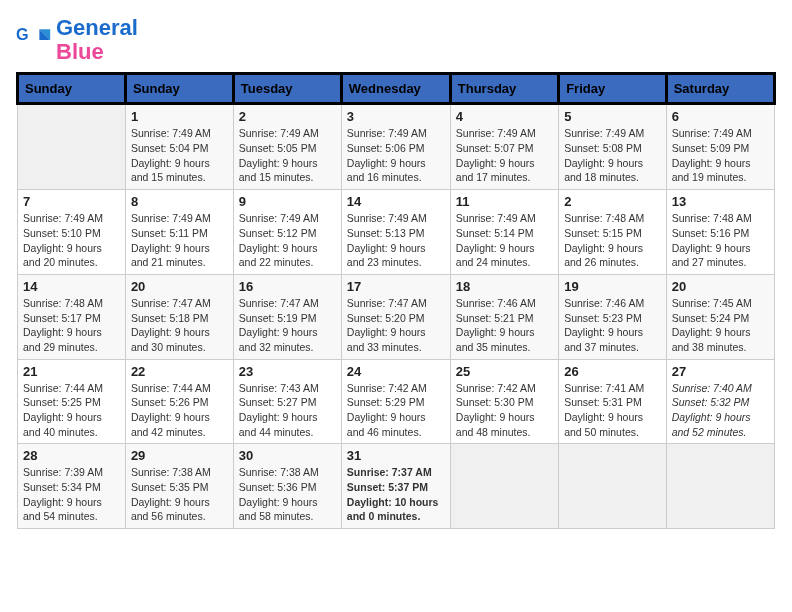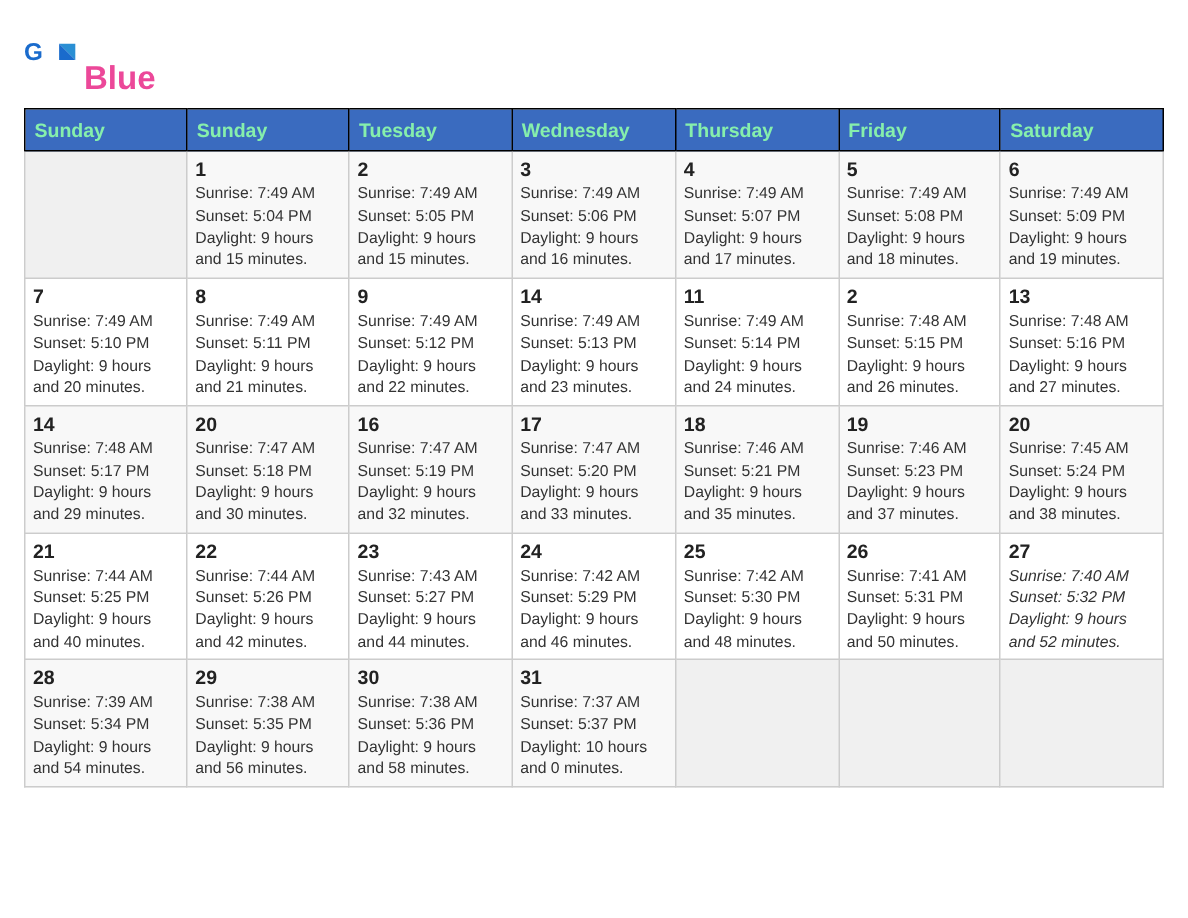--- a/index.html
+++ b/index.html
@@ -46,26 +46,26 @@
       font-size: 14px;
       color: #555;
     }
     table {
       width: 100%;
       border-collapse: collapse;
       font-size: 11px;
     }
     thead tr th {
       background-color: #3a6bbf;
-      color: #86efac;
+      color: #000000;
       text-align: left;
       padding: 6px 6px;
       font-size: 13px;
       font-weight: bold;
-      border: 1px solid #000000;
+      border: 3px solid #000000;
     }
     tbody tr td {
       border: 1px solid #ccc;
       vertical-align: top;
       padding: 4px 5px;
       width: 110px;
       min-height: 80px;
       background: #fff;
     }
     tbody tr:nth-child(odd) td {
@@ -91,21 +91,21 @@
 <body>
 
 <div class="header-area">
   <div class="logo">
     <svg class="logo-icon" viewBox="0 0 40 40">
       <text y="20" font-size="18" font-family="Arial" font-weight="bold" fill="#1a6bcc">G</text>
       <polygon points="26,8 38,8 38,20" fill="#2a8fd4"></polygon>
       <polygon points="26,8 38,20 26,20" fill="#1a6bcc"></polygon>
     </svg>
     <div class="logo-text">
-      <br><span style="color:#ec4899">Blue</span>
+      <span style="color:#1a6bcc">General</span><br><span style="color:#ec4899">Blue</span>
     </div>
   </div>
   <div class="title-area">
     <div class="cal-title"></div>
     <div class="cal-subtitle"></div>
   </div>
 </div>
 
 <table>
   <thead>
@@ -335,21 +335,21 @@
         </td>
         <td>
           <span class="day-number">30</span>
           <div class="day-info" style="white-space: pre-line;">Sunrise: 7:38 AM
 Sunset: 5:36 PM
 Daylight: 9 hours
 and 58 minutes.</div>
         </td>
         <td>
           <span class="day-number">31</span>
-          <div class="day-info" style="white-space: pre-line;">Sunrise: 7:37 AM
+          <div class="day-info" style="white-space: pre-line; font-weight: bold;">Sunrise: 7:37 AM
 Sunset: 5:37 PM
 Daylight: 10 hours
 and 0 minutes.</div>
         </td>
         <td class="empty-cell"></td>
         <td class="empty-cell"></td>
         <td class="empty-cell"></td>
       </tr>
     </tbody>
 </table>

